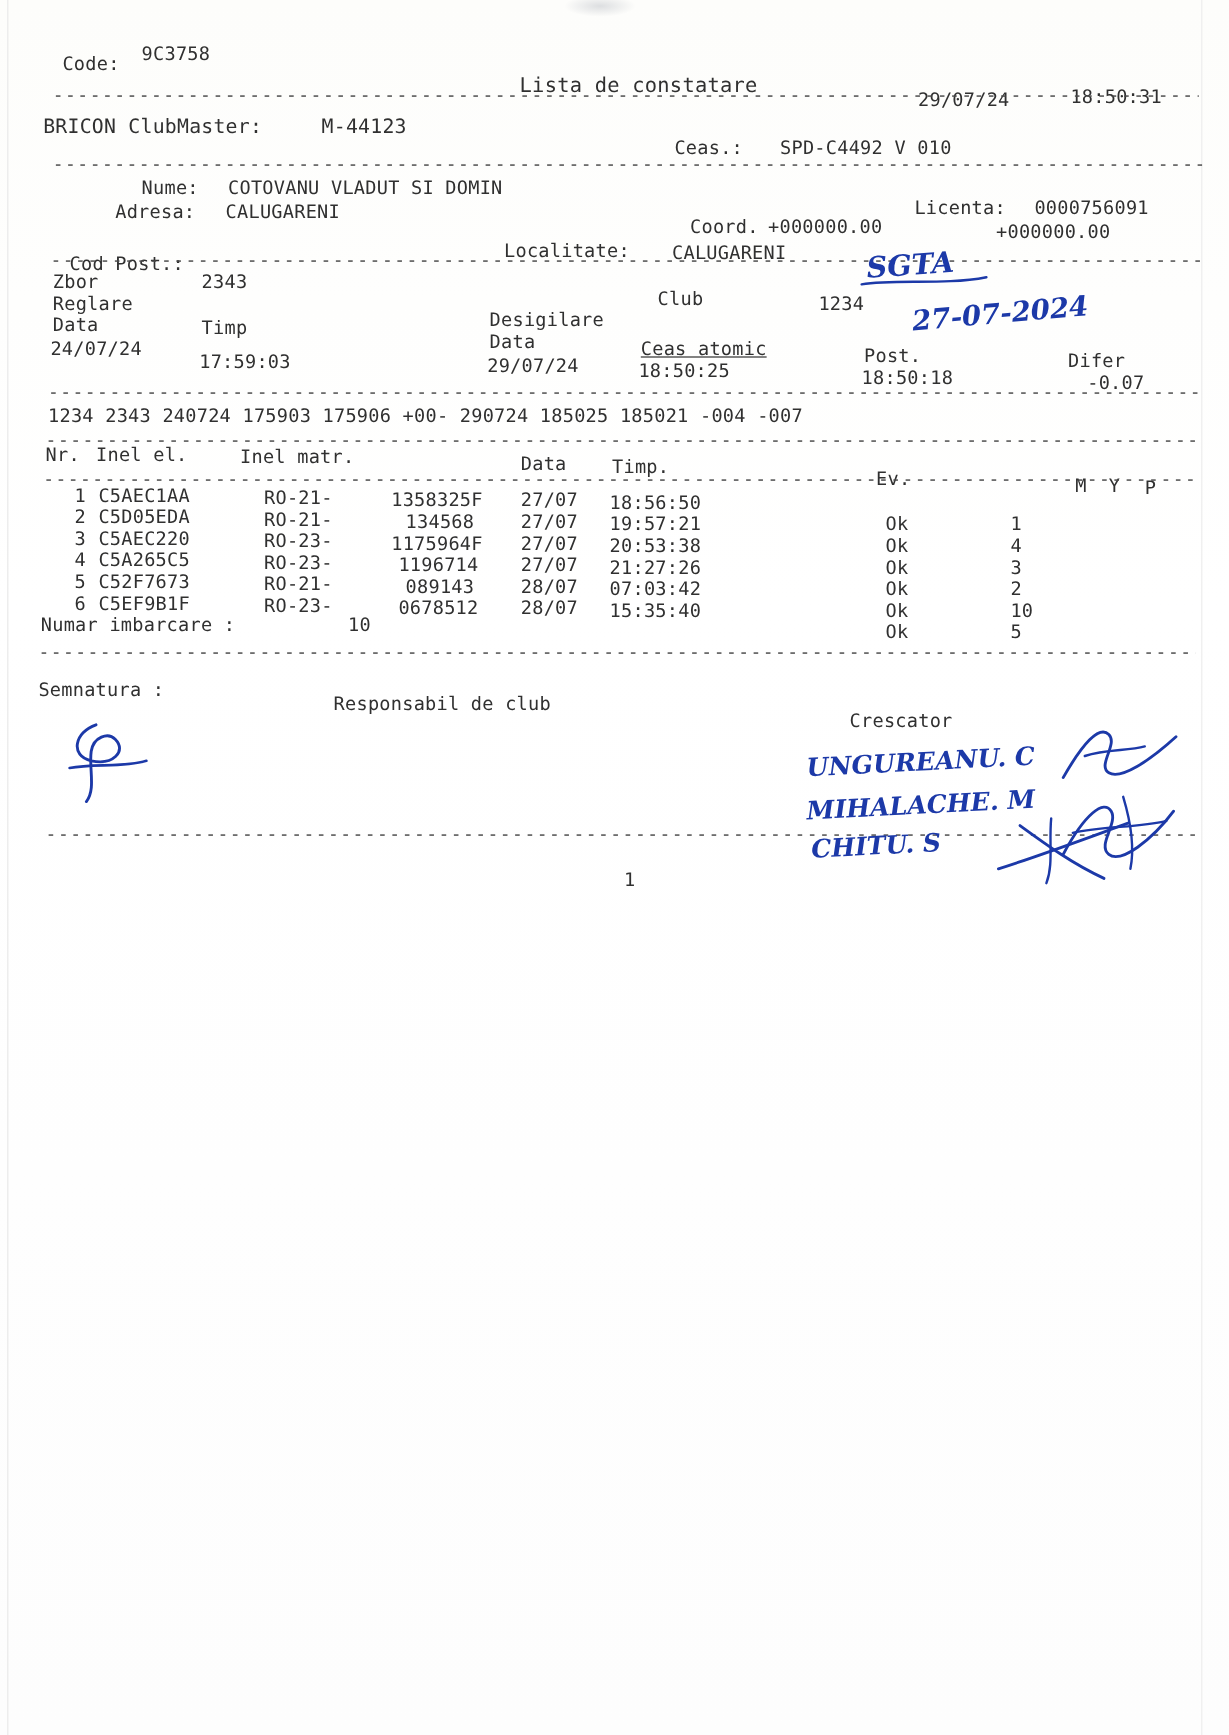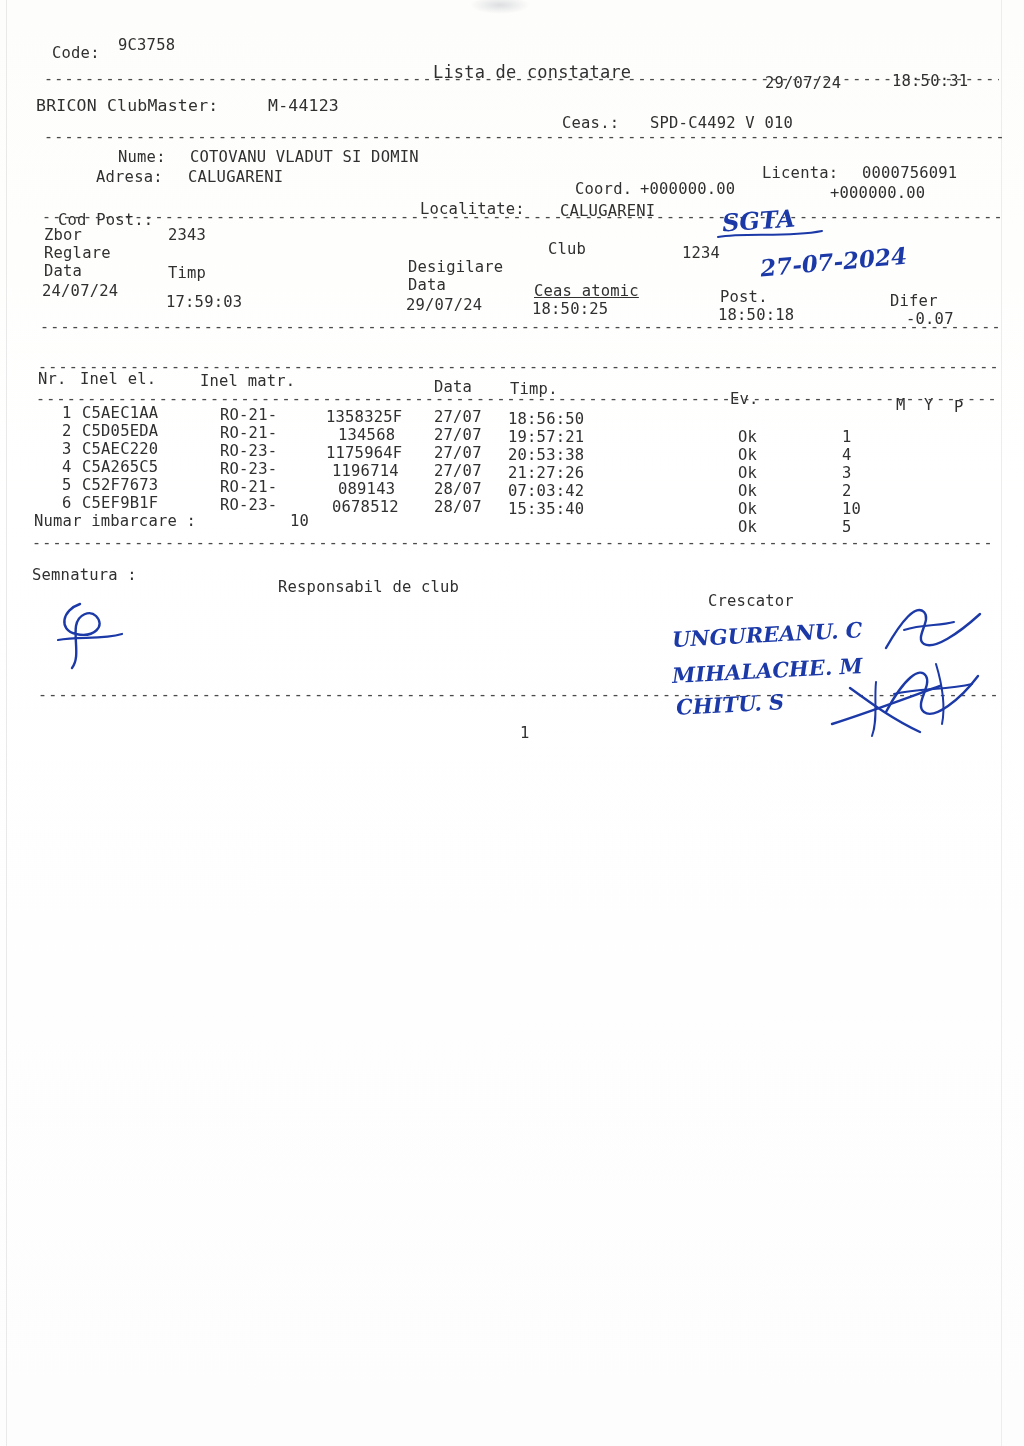--- a/index.html
+++ b/index.html
@@ -146,20 +146,21 @@
 
     <div class="t" style="left:42px; top:282px;">24/07/24</div>
     <div class="t" style="left:166px; top:293px;">17:59:03</div>
     <div class="t" style="left:406px; top:296px;">29/07/24</div>
     <div class="t" style="left:532px; top:300px;">18:50:25</div>
     <div class="t" style="left:718px; top:306px;">18:50:18</div>
     <div class="t" style="left:906px; top:310px;">-0.07</div>
 
     <div class="dash" style="left:40px; top:318px; width:960px;">--------------------------------------------------------------------------------------------------------</div>
 
+    <div class="t" style="left:40px; top:338px;">1234 2343 240724 175903 175906 +00- 290724 185025 185021 -004 -007</div>
 
     <div class="dash" style="left:38px; top:358px; width:962px;">--------------------------------------------------------------------------------------------------------</div>
 
     <div class="t" style="left:38px; top:370px;">Nr.</div>
     <div class="t" style="left:80px; top:370px;">Inel el.</div>
     <div class="t" style="left:200px; top:372px;">Inel matr.</div>
     <div class="t" style="left:434px; top:378px;">Data</div>
     <div class="t" style="left:510px; top:380px;">Timp.</div>
     <div class="t" style="left:730px; top:390px;">Ev.</div>
     <div class="t" style="left:896px; top:396px;">M</div>

